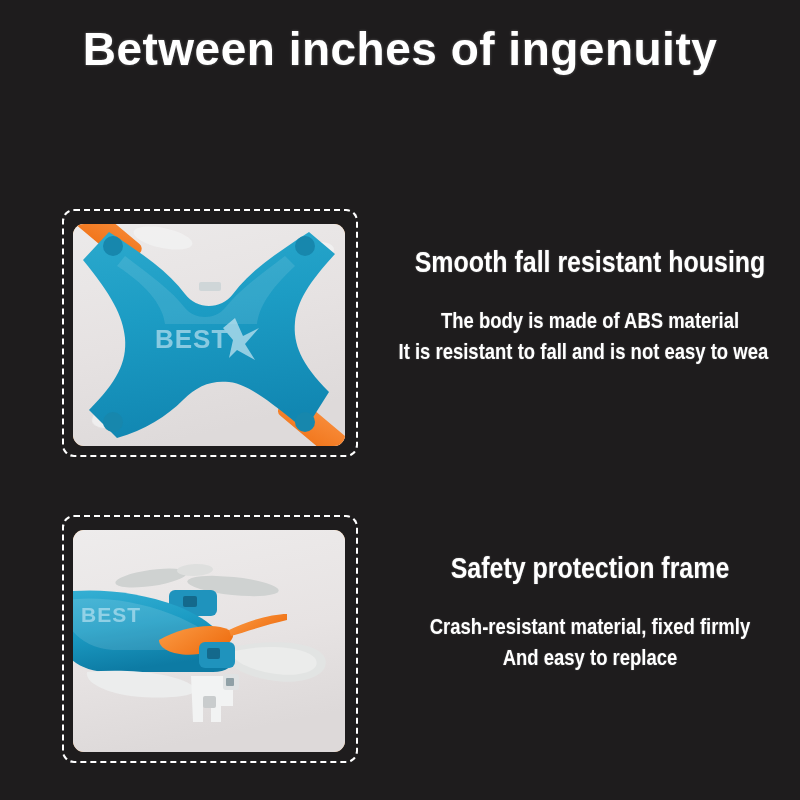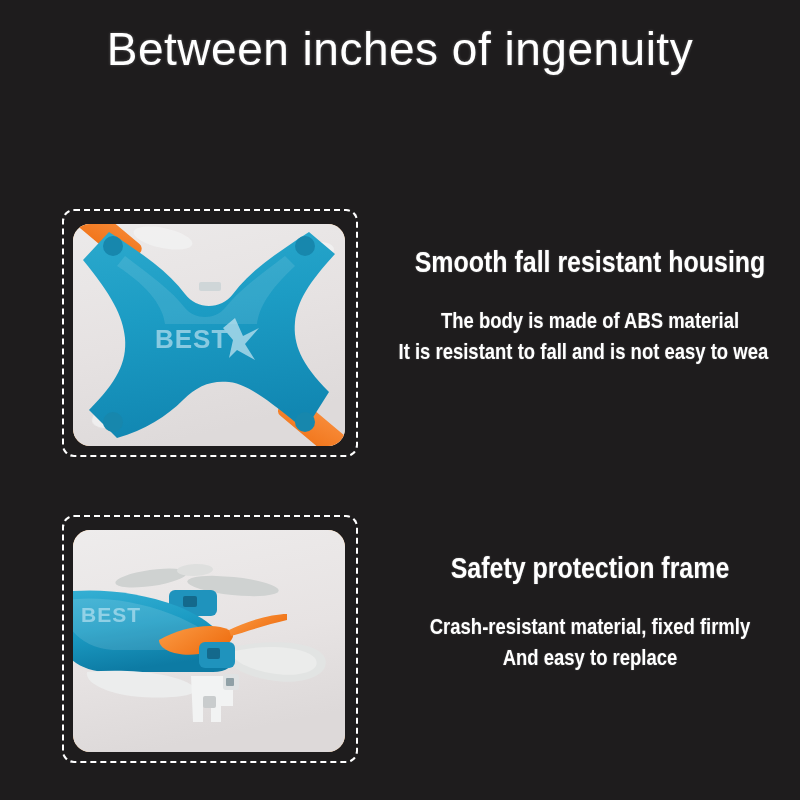--- a/index.html
+++ b/index.html
@@ -10,40 +10,40 @@
     -webkit-font-smoothing:antialiased;
   }
   .page{position:relative;width:800px;height:800px;overflow:hidden;}
 
   
   .headline{
     position:absolute;left:0;top:22px;width:800px;
     text-align:center;
     color:#ffffff;
     font-size:46px;
-    font-weight:400;
+    font-weight:700;
     letter-spacing:0.5px;
     white-space:nowrap;
     text-shadow:0 0 3px rgba(255,255,255,.28);
   }
 
   
   .dash-frame{
     position:absolute;
     border:2px dashed #ffffff;
     border-radius:12px;
     box-sizing:border-box;
   }
   .dash1{left:62px;top:209px;width:296px;height:248px;}
   .dash2{left:62px;top:515px;width:296px;height:248px;}
 
   
   .photo{
     position:absolute;
-    border-radius:17px;
+    border-radius:11px;
     overflow:hidden;
     background:#fdba74;
   }
   .photo1{left:73px;top:224px;width:272px;height:222px;}
   .photo2{left:73px;top:530px;width:272px;height:222px;}
   .photo svg{display:block;width:100%;height:100%;}
 
   
   .block{position:absolute;}
   .block1{left:372px;top:246px;width:436px;}

